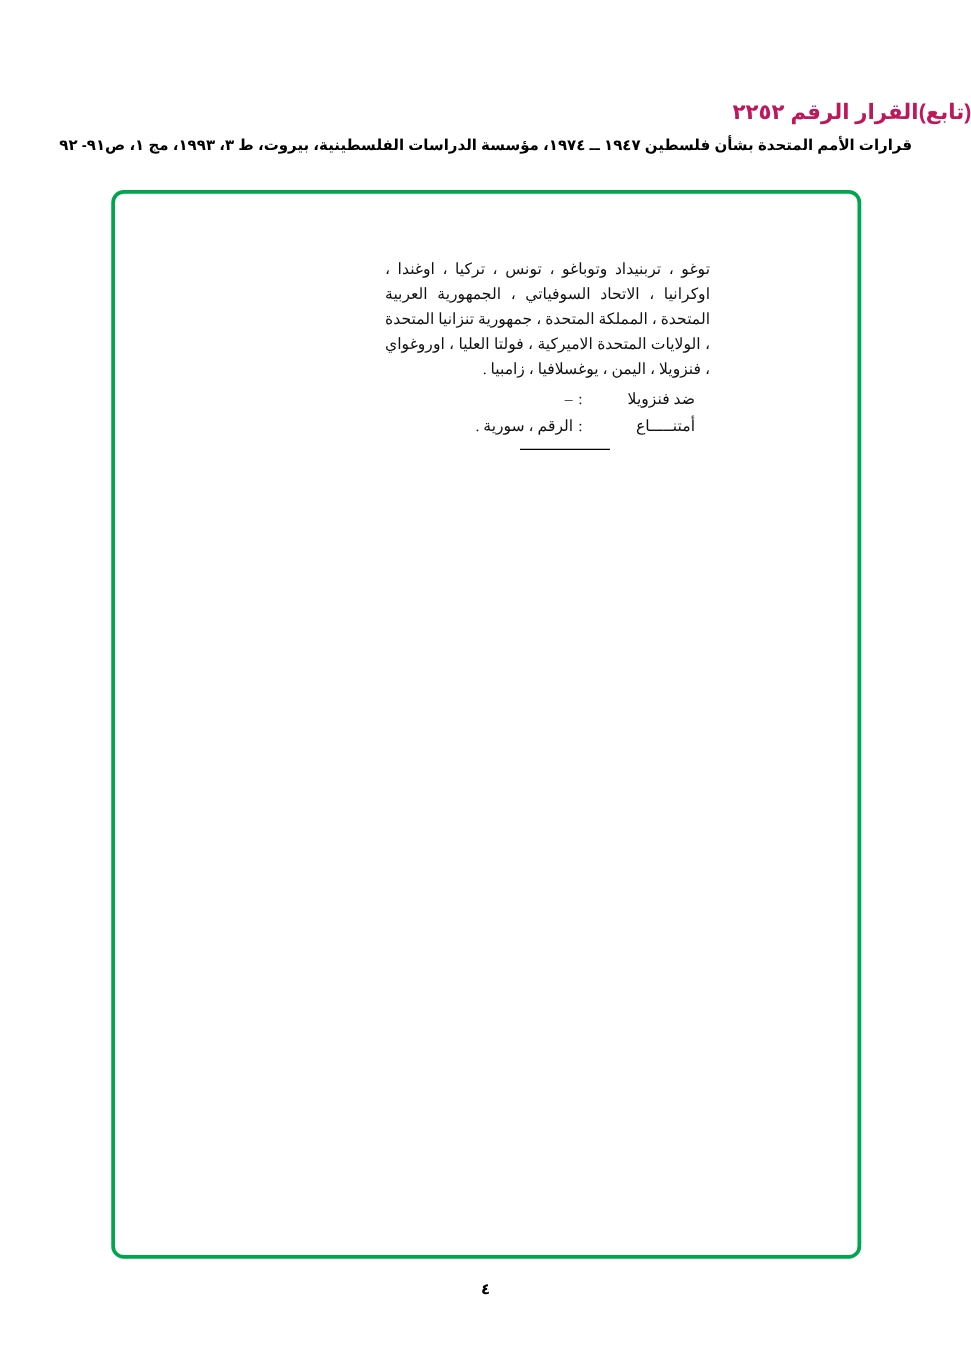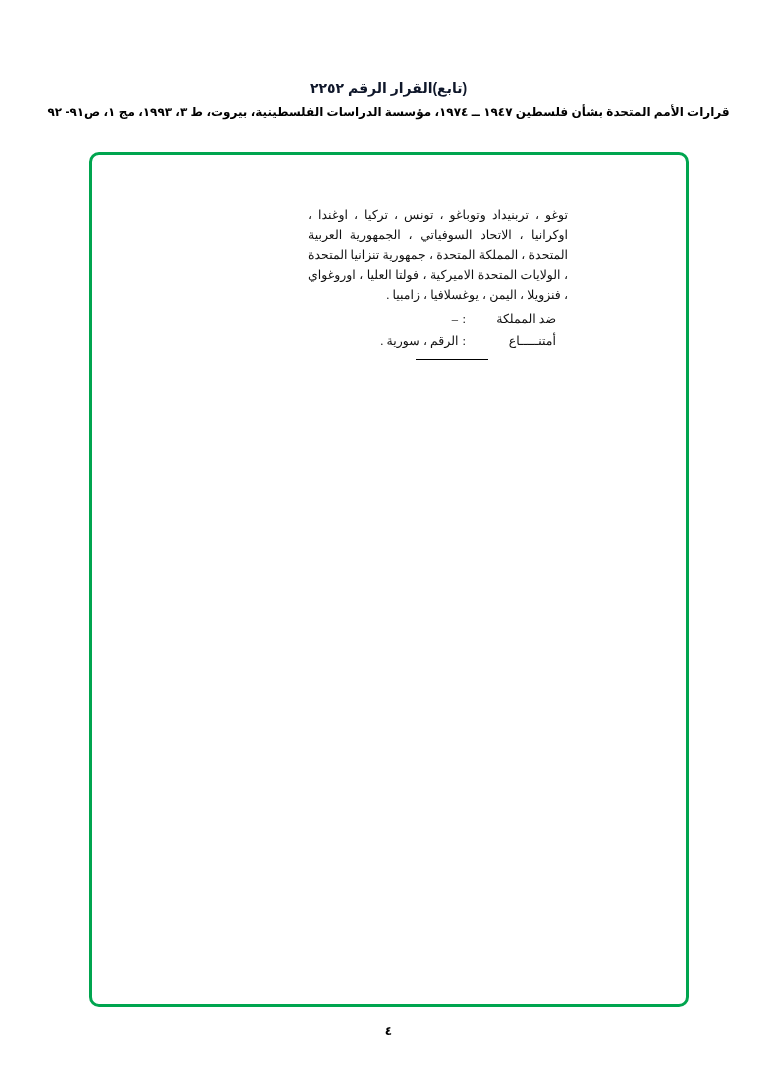--- a/index.html
+++ b/index.html
@@ -26,25 +26,26 @@
   .doc-header {
     position: absolute;
     top: 80px;
     left: 0;
     right: 0;
     text-align: center;
   }
   .doc-title {
     font-family: "Liberation Sans", "DejaVu Sans", sans-serif;
     font-weight: bold;
-    font-size: 14px;
+    font-size: 17px;
     letter-spacing: 1px;
-    color: #0f172a;
+    color: #be185d;
     margin: 0;
     direction: rtl;
+    text-align: right;
   }
   .doc-subtitle {
     font-family: "Liberation Sans", "DejaVu Sans", sans-serif;
     font-weight: bold;
     font-size: 12px;
     color: #000;
     margin-top: 9px;
     direction: rtl;
     white-space: nowrap;
   }
@@ -142,21 +143,21 @@
   </div>
 
   <div class="content-frame">
 
     <div class="body-text">
       <p>توغو ، تربنيداد وتوباغو ، تونس ، تركيا ، اوغندا ، اوكرانيا ، الاتحاد السوفياتي ، الجمهورية العربية المتحدة ، المملكة المتحدة ، جمهورية تنزانيا المتحدة ، الولايات المتحدة الاميركية ، فولتا العليا ، اوروغواي ، فنزويلا ، اليمن ، يوغسلافيا ، زامبيا .</p>
     </div>
 
     <div class="vote-block">
       <div class="vote-row">
-        <span class="vote-label">ضد المملكة</span>
+        <span class="vote-label">ضد فنزويلا</span>
         <span class="vote-colon">:</span>
         <span class="vote-value">–</span>
       </div>
       <div class="vote-row">
         <span class="vote-label">أمتنـــــاع</span>
         <span class="vote-colon">:</span>
         <span class="vote-value">الرقم ، سورية .</span>
       </div>
     </div>
 

